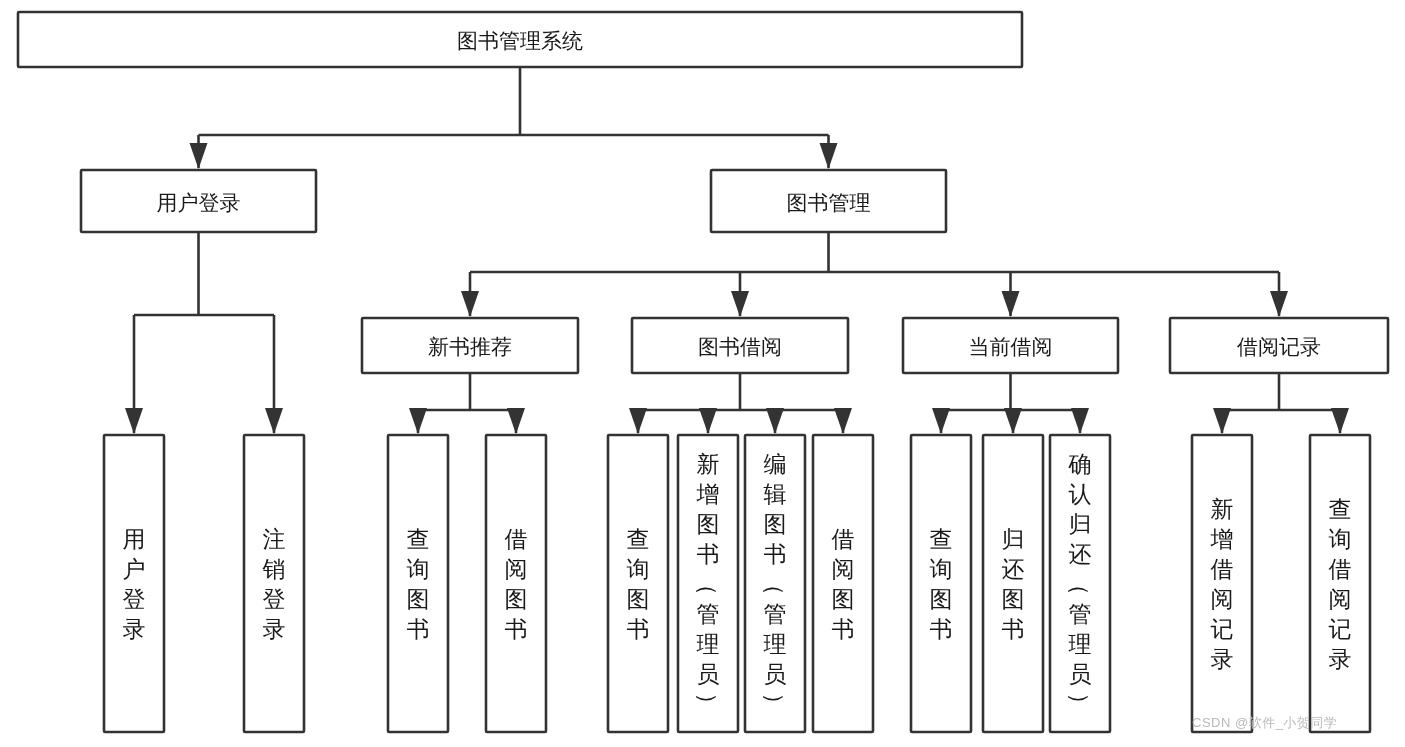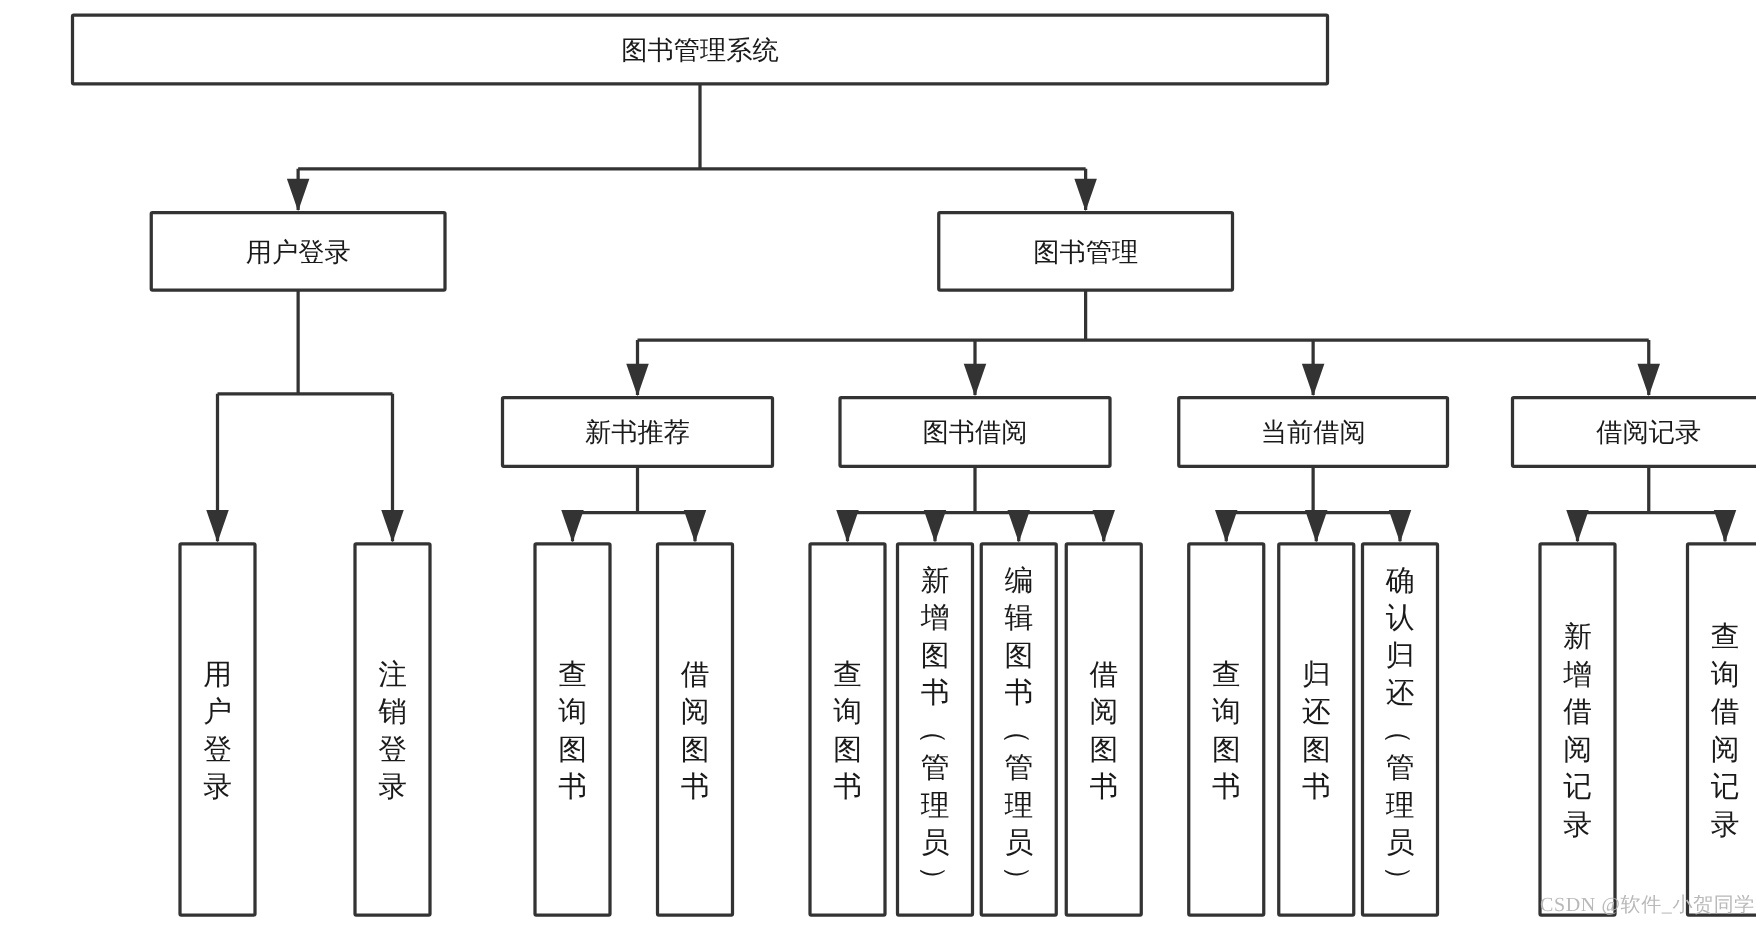--- a/index.html
+++ b/index.html
@@ -2,21 +2,21 @@
 <html><head>
 <meta charset="utf-8">
 <style>
   html,body{margin:0;padding:0;}
   body{
     width:1405px;height:747px;
     background:#ffffff;
     font-family:"Liberation Sans","DejaVu Sans",sans-serif;
     overflow:hidden;
   }
-  #diagram-root{position:relative;width:1177px;height:747px;margin-left:40px;}
+  #diagram-root{position:relative;width:1177px;height:747px;}
   svg.diagram-canvas{position:absolute;left:0;top:0;width:1405px;height:747px;}
   .node-box{fill:#ffffff;stroke:#333333;stroke-width:2.6;}
   .edge-line{stroke:#333333;stroke-width:2.6;fill:none;stroke-linecap:butt;}
   .arrow-head{fill:#333333;stroke:none;}
   .node-label-h{
     font-family:"Liberation Sans","DejaVu Sans",sans-serif;
     font-size:21px;fill:#1a1a1a;text-anchor:middle;
     dominant-baseline:central;
   }
   .node-label-root{
@@ -24,22 +24,22 @@
     font-size:21px;fill:#1a1a1a;text-anchor:middle;
     dominant-baseline:central;
   }
   .leaf-label-v{
     font-family:"Liberation Sans","DejaVu Sans",sans-serif;
     font-size:23px;fill:#1a1a1a;
     text-anchor:middle;
   }
   .watermark-text{
     position:absolute;
-    font-family:Liberation Serif, serif;
-    font-size:16px;
+    font-family:Liberation Sans, sans-serif;
+    font-size:13px;
     color:#b9b9b9;
     white-space:nowrap;
     letter-spacing:0.5px;
   }
 </style>
 </head>
 <body>
 
 <div id="diagram-root">
 

